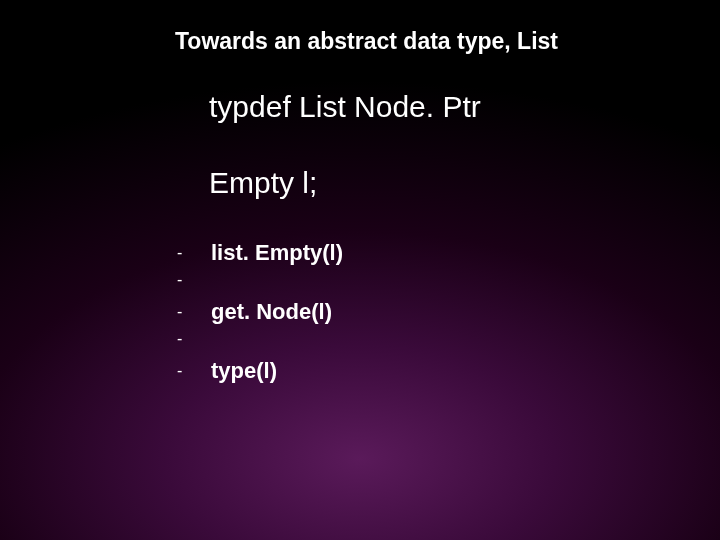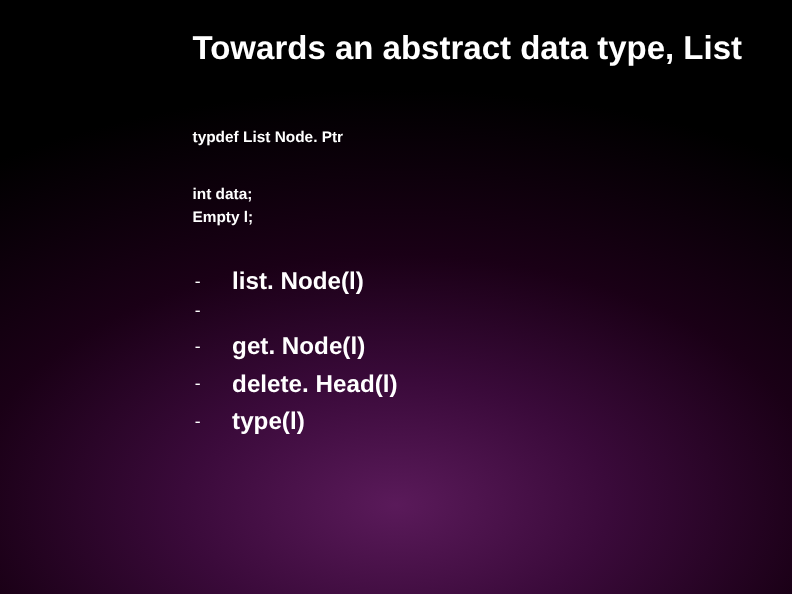--- a/index.html
+++ b/index.html
@@ -13,28 +13,29 @@
     background: radial-gradient(ellipse 90% 70% at 50% 85%, #5a1a5a 0%, #3a0a3a 30%, #1a0016 60%, #000000 100%);
     font-family: Arial, Helvetica, sans-serif;
     color: #ffffff;
   }
   .slide {
     padding-top: 28px;
     padding-left: 175px;
     padding-right: 40px;
   }
   .title {
-    font-size: 30px;
+    font-size: 23px;
     font-weight: bold;
-    margin-bottom: 52px;
+    margin-bottom: 30px;
   }
   .line {
-    font-size: 14px;
-    font-weight: bold;
+    font-size: 30px;
+    font-weight: normal;
     line-height: 1.45;
+    margin-left: 34px;
   }
   .block {
     margin-bottom: 32px;
   }
   .bullets {
     margin-top: 2px;
   }
   .bullet-row {
     display: flex;
     align-items: baseline;
@@ -58,39 +59,37 @@
 
 <div class="slide">
 
   <div class="title">Towards an abstract data type, List</div>
 
   <div class="block">
     <div class="line">typdef List Node. Ptr</div>
   </div>
 
   <div class="block">
-    <div class="line">int data;</div>
     <div class="line">Empty l;</div>
   </div>
 
   <div class="bullets">
     <div class="bullet-row">
       <span class="dash">-</span>
-      <span>list. Node(l)</span>
+      <span>list. Empty(l)</span>
     </div>
     <div class="bullet-row">
       <span class="dash">-</span>
     </div>
     <div class="bullet-row">
       <span class="dash">-</span>
       <span>get. Node(l)</span>
     </div>
     <div class="bullet-row">
       <span class="dash">-</span>
-      <span>delete. Head(l)</span>
     </div>
     <div class="bullet-row">
       <span class="dash">-</span>
       <span>type(l)</span>
     </div>
   </div>
 
 </div>
 
 </body></html>

